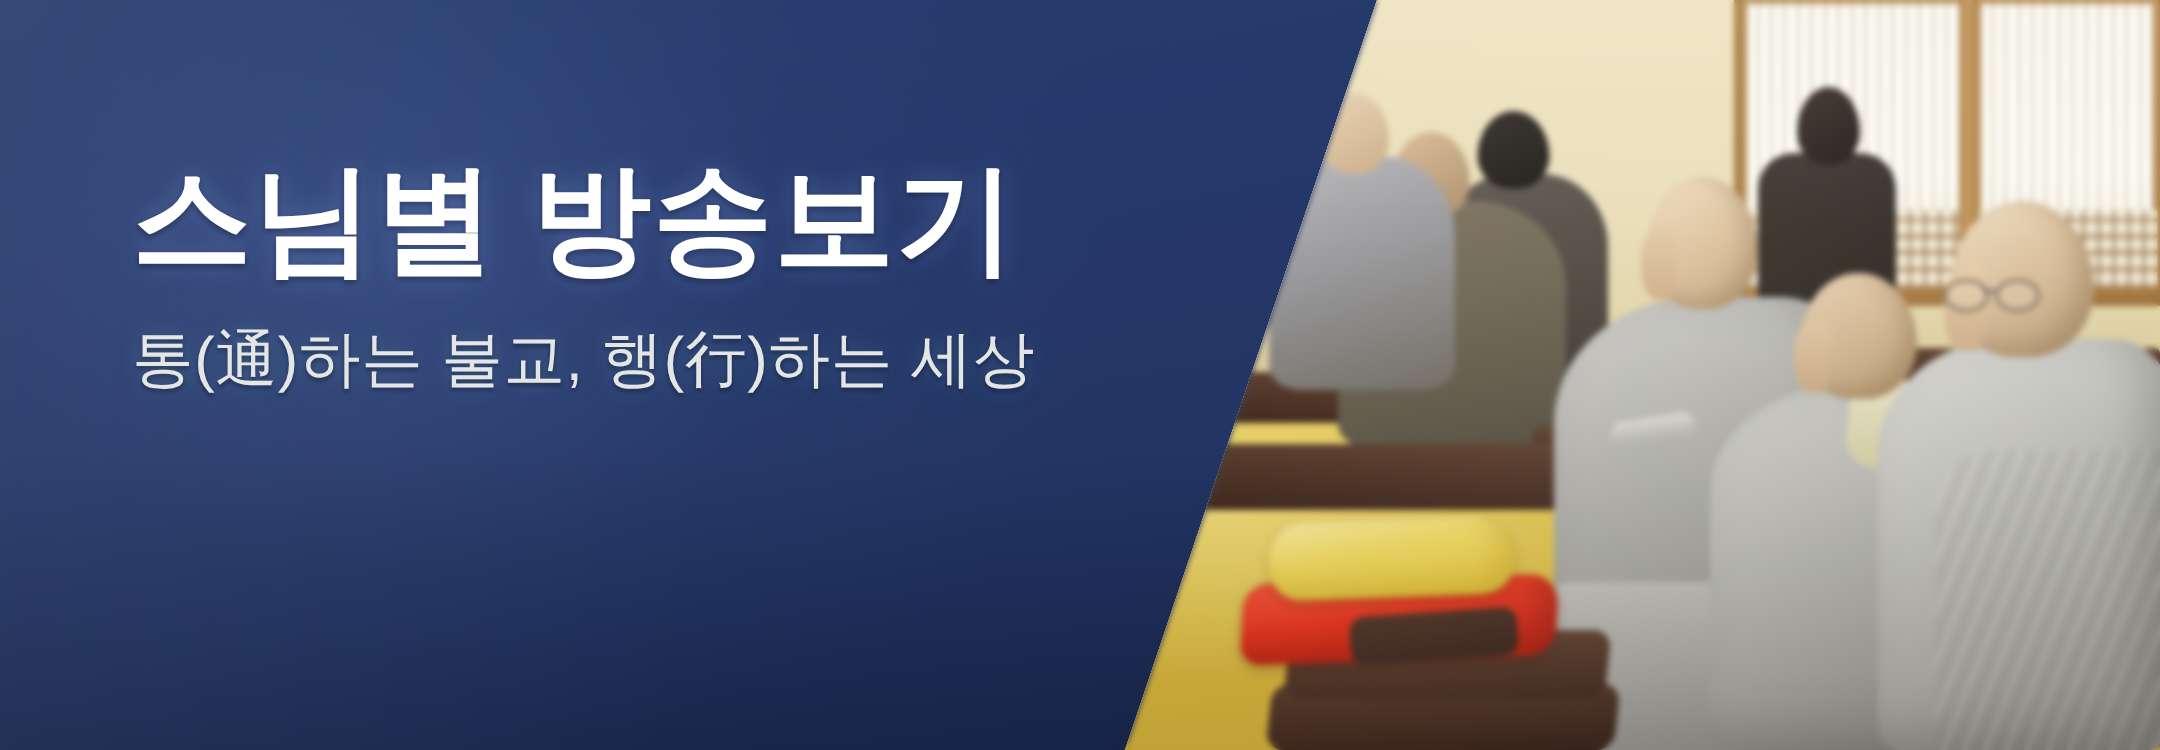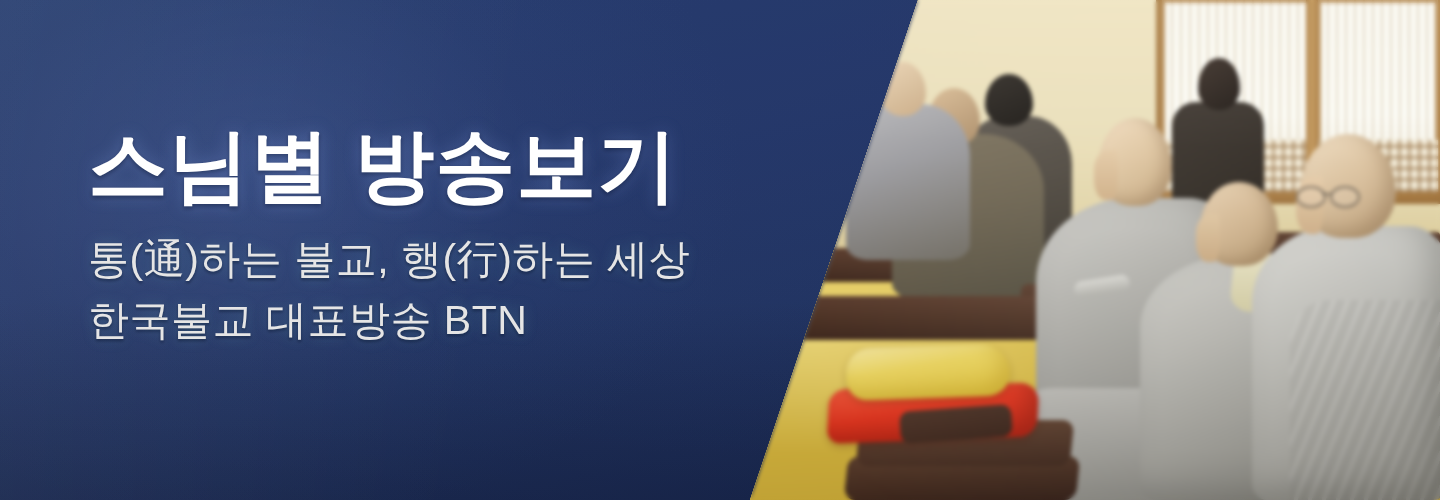--- a/index.html
+++ b/index.html
@@ -290,21 +290,21 @@
     position: absolute; inset: -20px;
     backdrop-filter: blur(2.2px);
     -webkit-backdrop-filter: blur(2.2px);
     pointer-events: none;
   }
 
   
   .text-block {
     position: absolute;
     left: 88px;
-    top: 124px;
+    top: 104px;
     width: 700px;
     z-index: 20;
   }
   .headline {
     font-size: 80px;
     line-height: 1.04;
     font-weight: bold;
     color: #ffffff;
     letter-spacing: 1px;
     margin: 0 0 22px 0;
@@ -412,16 +412,15 @@
       <div class="cushion-yellow"></div>
 
       <div class="photo-grade"></div>
       <div class="photo-blur"></div>
     </div>
   </div>
 
   <div class="text-block">
     <h1 class="headline">스님별 방송보기</h1>
     <p class="subline">통(通)하는 불교, 행(行)하는 세상</p>
-    <p class="subline">한국불교 대표방송 BTN</p>
   </div>
 
 </div>
 
 </body></html>

